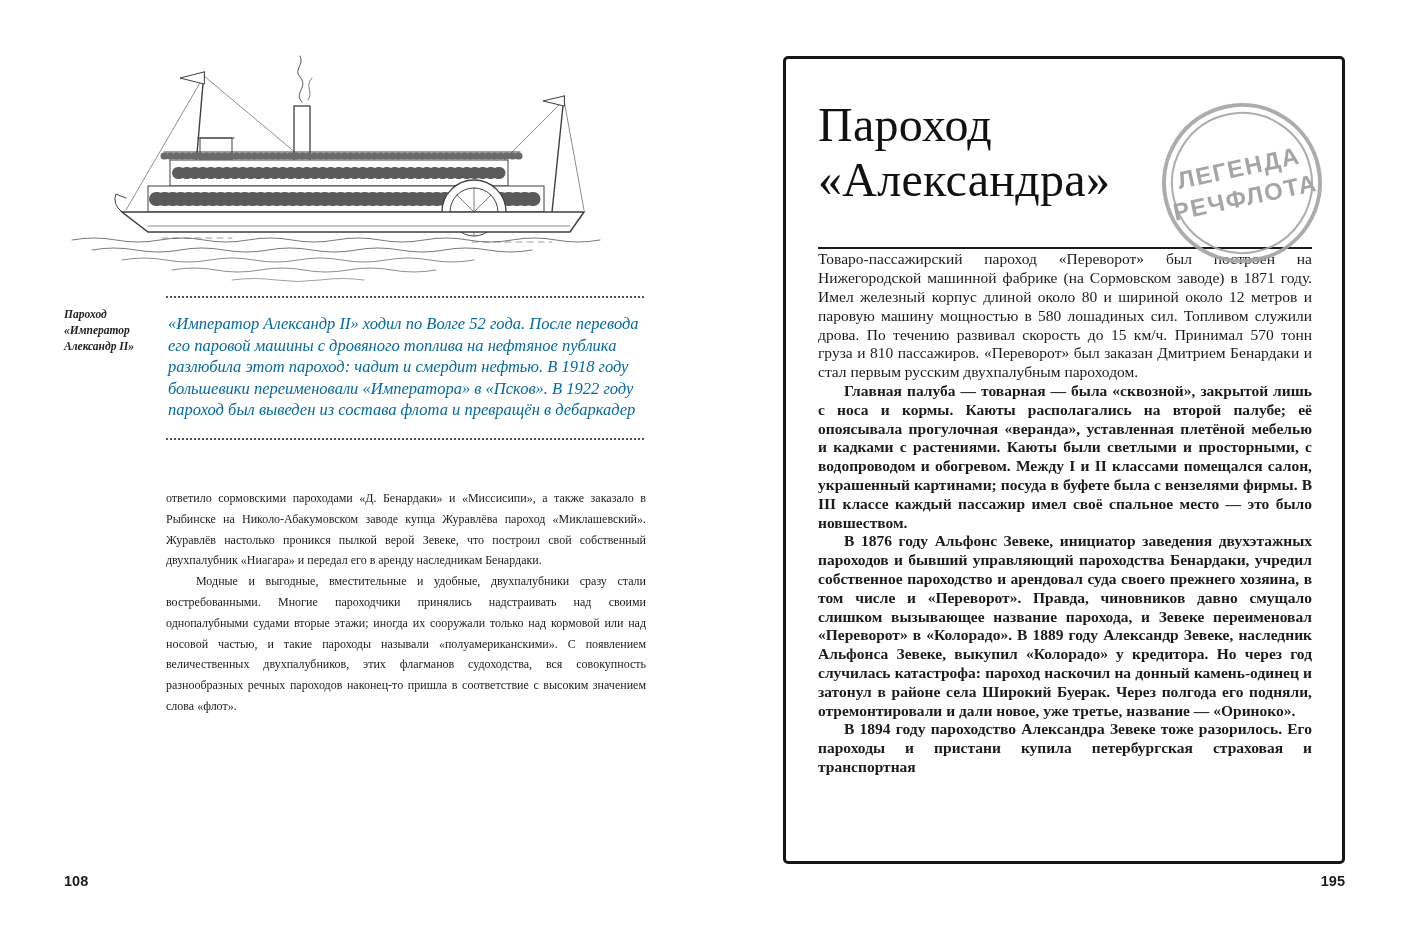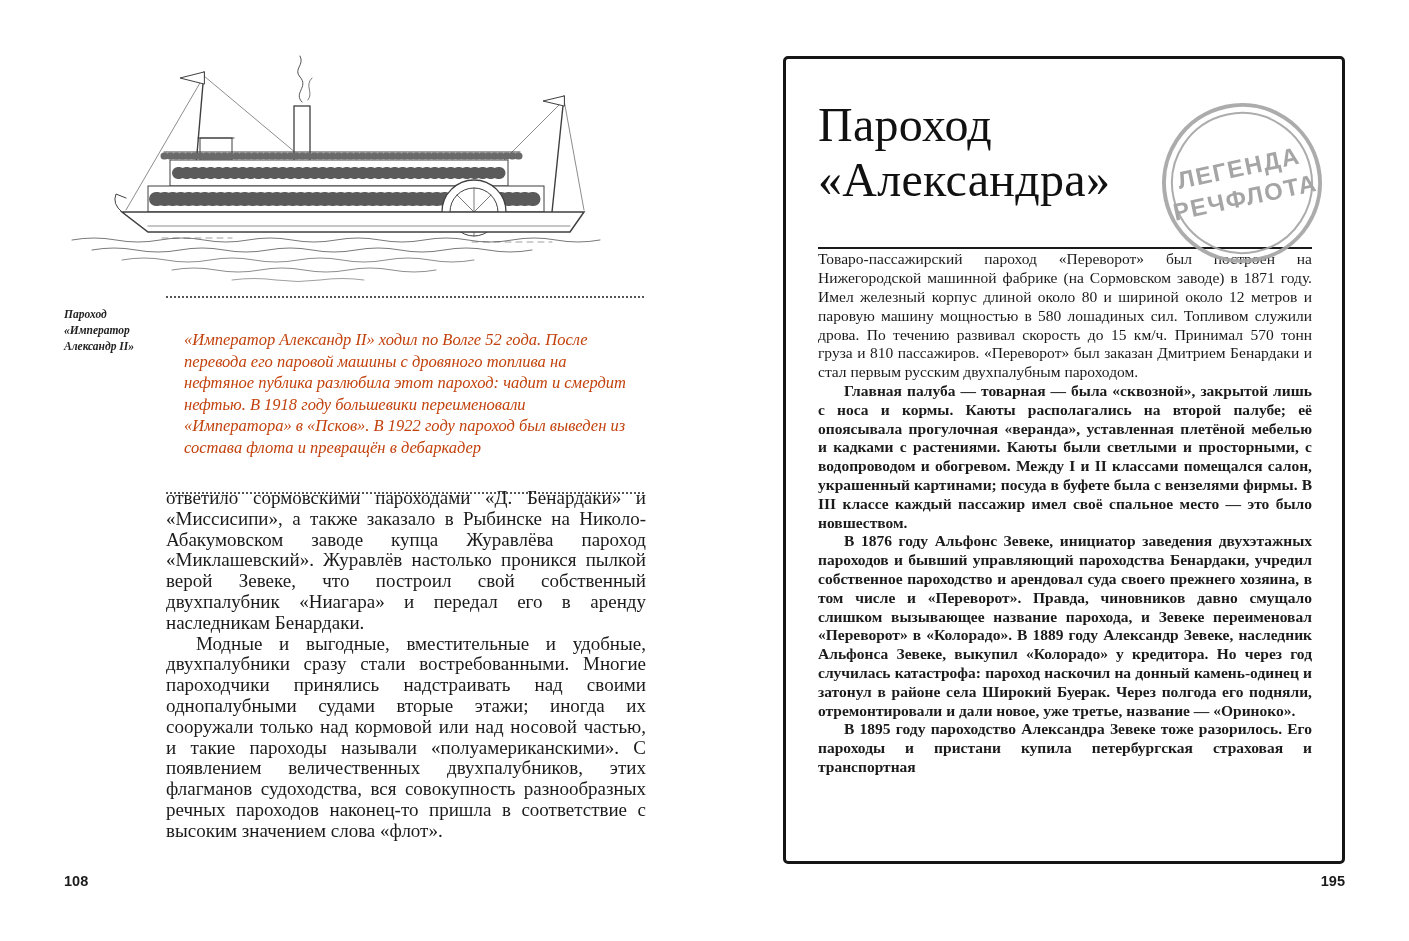--- a/index.html
+++ b/index.html
@@ -19,27 +19,27 @@
     position:absolute;left:64px;top:306px;width:100px;
     font-style:italic;font-weight:700;font-size:11.5px;line-height:1.4;
     white-space:pre-line;color:#222;
   }
   .quote-block{
     position:absolute;left:166px;top:296px;width:478px;
     border-top:2px dotted #555;border-bottom:2px dotted #555;
     padding:15px 2px 17px 2px;box-sizing:border-box;
   }
   .quote-block p{
-    margin:16px;font-style:italic;font-size:16.5px;line-height:21.6px;color:#c2410c;
+    margin:0;font-style:italic;font-size:16.5px;line-height:21.6px;color:#0369a1;
   }
   .left-body{
     position:absolute;left:166px;top:488px;width:480px;
   }
   .left-body p{
-    margin:0;font-size:19px;line-height:20.8px;text-align:justify;
+    margin:0;font-size:12px;line-height:20.8px;text-align:justify;
   }
   .left-body p + p{text-indent:30px;}
   .page-number{
     position:absolute;bottom:52px;
     font-family:"Liberation Sans", sans-serif;
     font-weight:700;font-size:14.5px;color:#1b1b1b;
   }
   .page-number.left{left:64px;}
   .page-number.right{right:64px;}
   
@@ -163,19 +163,19 @@
       <div>Пароход</div>
       <div>«Александра»</div>
     </h1>
 
     <hr class="article-rule">
 
     <div class="article-body">
       <p>Товаро-пассажирский пароход «Переворот» был построен на Нижегородской машинной фабрике (на Сормовском заводе) в 1871 году. Имел железный корпус длиной около 80 и шириной около 12 метров и паровую машину мощностью в 580 лошадиных сил. Топливом служили дрова. По течению развивал скорость до 15 км/ч. Принимал 570 тонн груза и 810 пассажиров. «Переворот» был заказан Дмитрием Бенардаки и стал первым русским двухпалубным пароходом.</p>
       <p>Главная палуба — товарная — была «сквозной», закрытой лишь с носа и кормы. Каюты располагались на второй палубе; её опоясывала прогулочная «веранда», уставленная плетёной мебелью и кадками с растениями. Каюты были светлыми и просторными, с водопроводом и обогревом. Между I и II классами помещался салон, украшенный картинами; посуда в буфете была с вензелями фирмы. В III классе каждый пассажир имел своё спальное место — это было новшеством.</p>
       <p>В 1876 году Альфонс Зевеке, инициатор заведения двухэтажных пароходов и бывший управляющий пароходства Бенардаки, учредил собственное пароходство и арендовал суда своего прежнего хозяина, в том числе и «Переворот». Правда, чиновников давно смущало слишком вызывающее название парохода, и Зевеке переименовал «Переворот» в «Колорадо». В 1889 году Александр Зевеке, наследник Альфонса Зевеке, выкупил «Колорадо» у кредитора. Но через год случилась катастрофа: пароход наскочил на донный камень-одинец и затонул в районе села Широкий Буерак. Через полгода его подняли, отремонтировали и дали новое, уже третье, название — «Ориноко».</p>
-      <p>В 1895 году пароходство Александра Зевеке тоже разорилось. Его пароходы и пристани купила петербургская страховая и транспортная</p>
+      <p>В 1894 году пароходство Александра Зевеке тоже разорилось. Его пароходы и пристани купила петербургская страховая и транспортная</p>
     </div>
   </div>
 
   <div class="page-number right">195</div>
 
 </div>
 
 </body></html>

